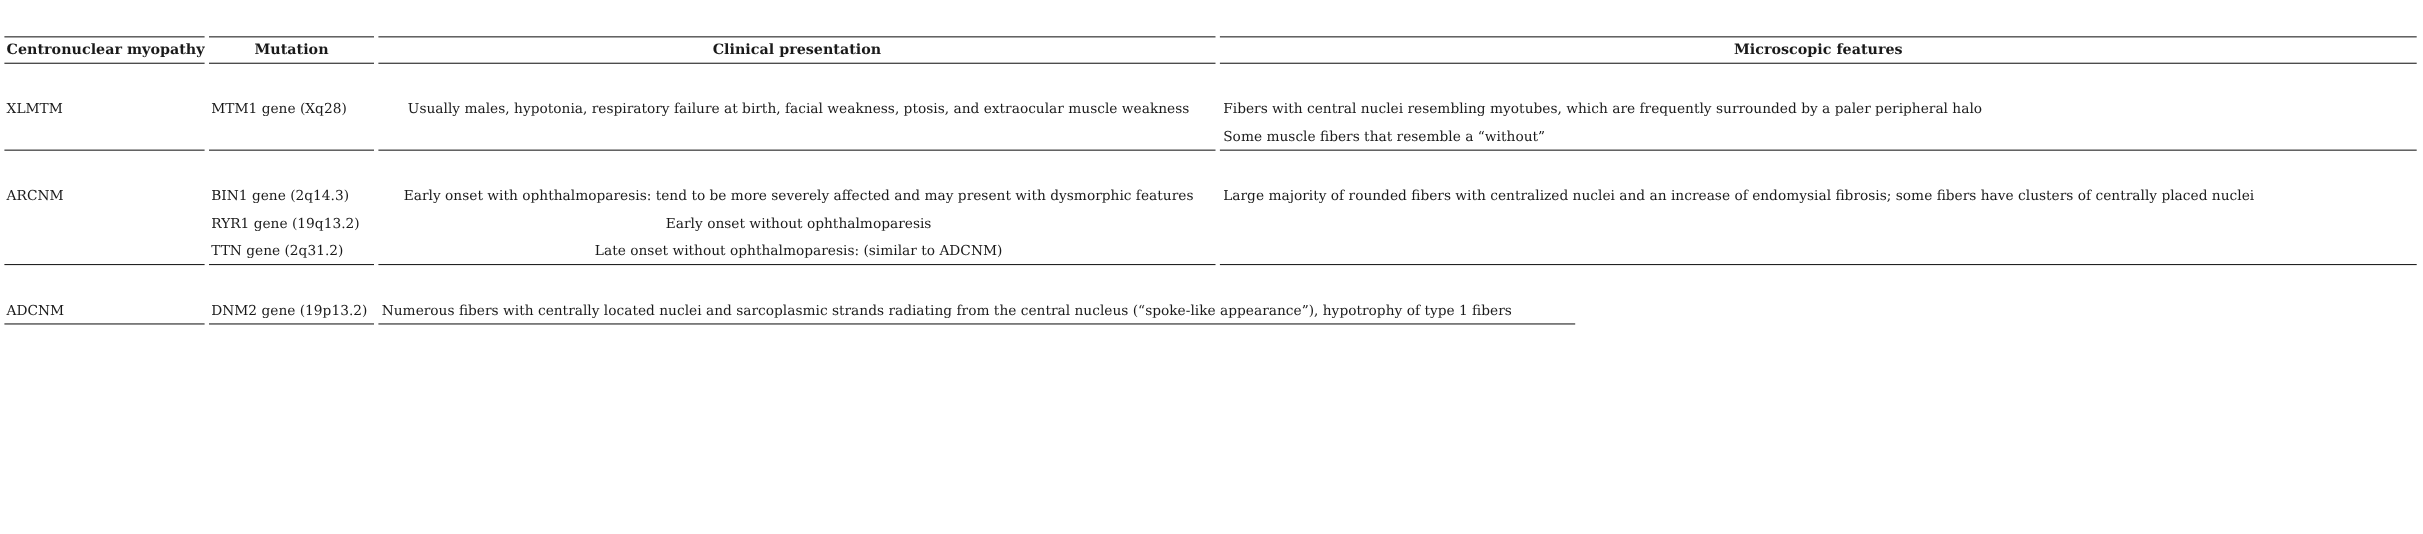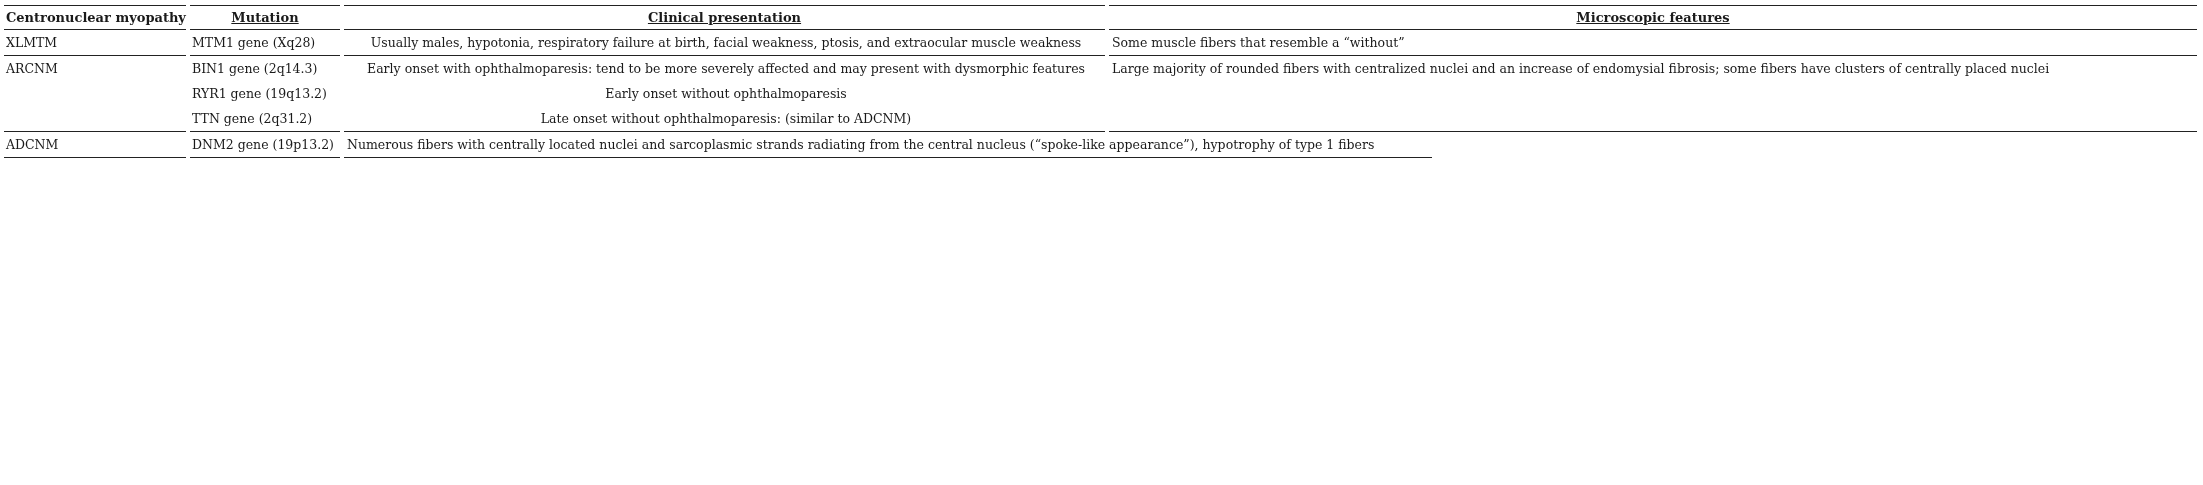--- a/index.html
+++ b/index.html
@@ -1,28 +1,28 @@
 <!DOCTYPE html>
 <html><head>
 <meta charset="utf-8">
 <style>
   html, body { margin: 0; padding: 0; background: #ffffff; }
   body { width: 2203px; height: 485px; position: relative; overflow: hidden;
          font-family: "DejaVu Serif", "Liberation Serif", serif; color: #1a1a1a; }
   .tbl { position: absolute; left: 4px; top: 5px; width: 2193px; }
   .row { display: flex; }
-  .cell { position: relative; box-sizing: border-box; border-top: 1.5px solid #222; border-bottom: 1.5px solid #222; margin-right: 4px; }
+  .cell { position: relative; box-sizing: border-box; border-top: 1.5px solid #222; border-bottom: 1.5px solid #222; margin-right: 4px; margin-top: 28px; }
   .cell:last-child { margin-right: 0; }
   .c0 { width: 182px; }
   .c1 { width: 150px; }
   .c2 { width: 761px; text-align: center; }
   .c3 { width: 1088px; }
   .hdr .cell { height: 25px; font-weight: bold; font-size: 13px; line-height: 23px; }
   .hdr .c0 { padding-left: 2px; }
-  .hdr .c1, .hdr .c2, .hdr .c3 { text-align: center; text-decoration: underline; }
+  .hdr .c1, .hdr .c2, .hdr .c3 { text-align: center; }
   .body-row .cell { border-top: none; font-size: 12.5px; }
   .line { height: 25px; line-height: 25px; white-space: nowrap; padding-left: 3px; }
   .vc { display: flex; flex-direction: column; }
   .body-row .c0 .line, .body-row .c1 .line { padding-left: 2px; }
 </style>
 </head>
 <body>
 
 <div class="tbl">
   <div class="row hdr">
@@ -36,20 +36,21 @@
     <div class="cell c0 vc">
       <div class="line">XLMTM</div>
     </div>
     <div class="cell c1 vc">
       <div class="line">MTM1 gene (Xq28)</div>
     </div>
     <div class="cell c2">
       <div class="line">Usually males, hypotonia, respiratory failure at birth, facial weakness, ptosis, and extraocular muscle weakness</div>
     </div>
     <div class="cell c3">
+      <div class="line">Fibers with central nuclei resembling myotubes, which are frequently surrounded by a paler peripheral halo</div>
       <div class="line">Some muscle fibers that resemble a “without”</div>
     </div>
   </div>
 
   <div class="row body-row">
     <div class="cell c0 vc">
       <div class="line">ARCNM</div>
     </div>
     <div class="cell c1">
       <div class="line">BIN1 gene (2q14.3)</div>

